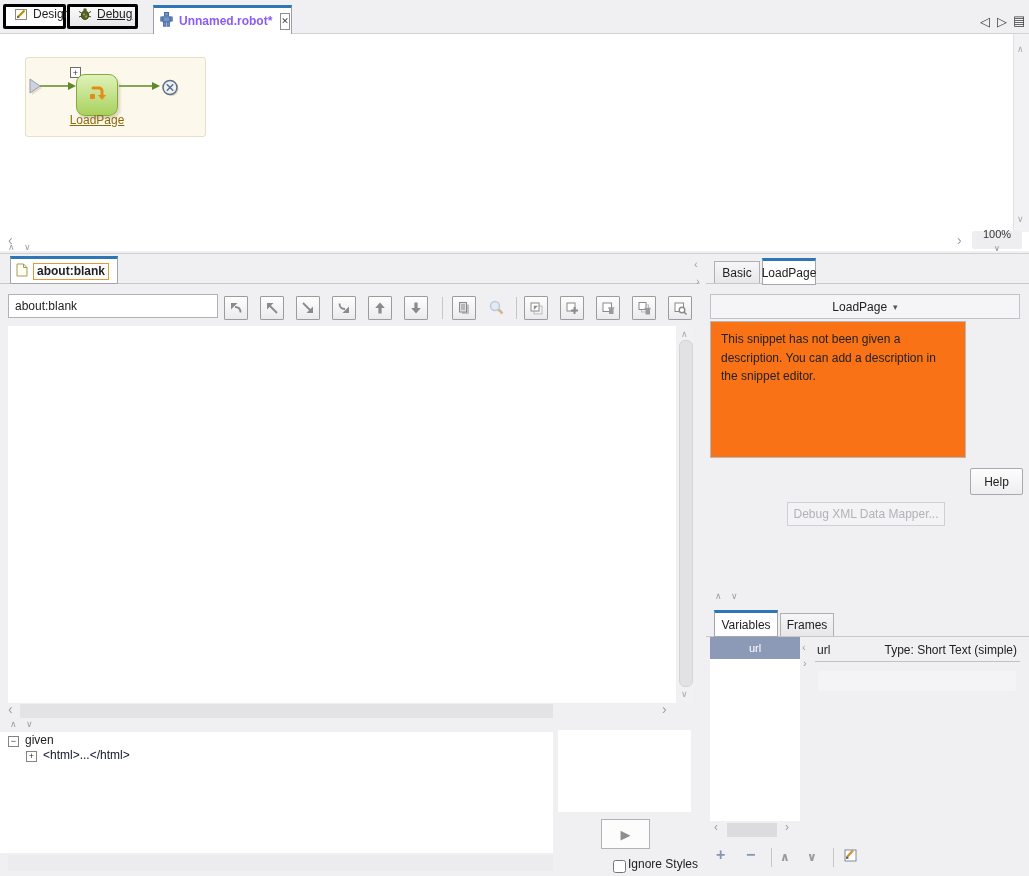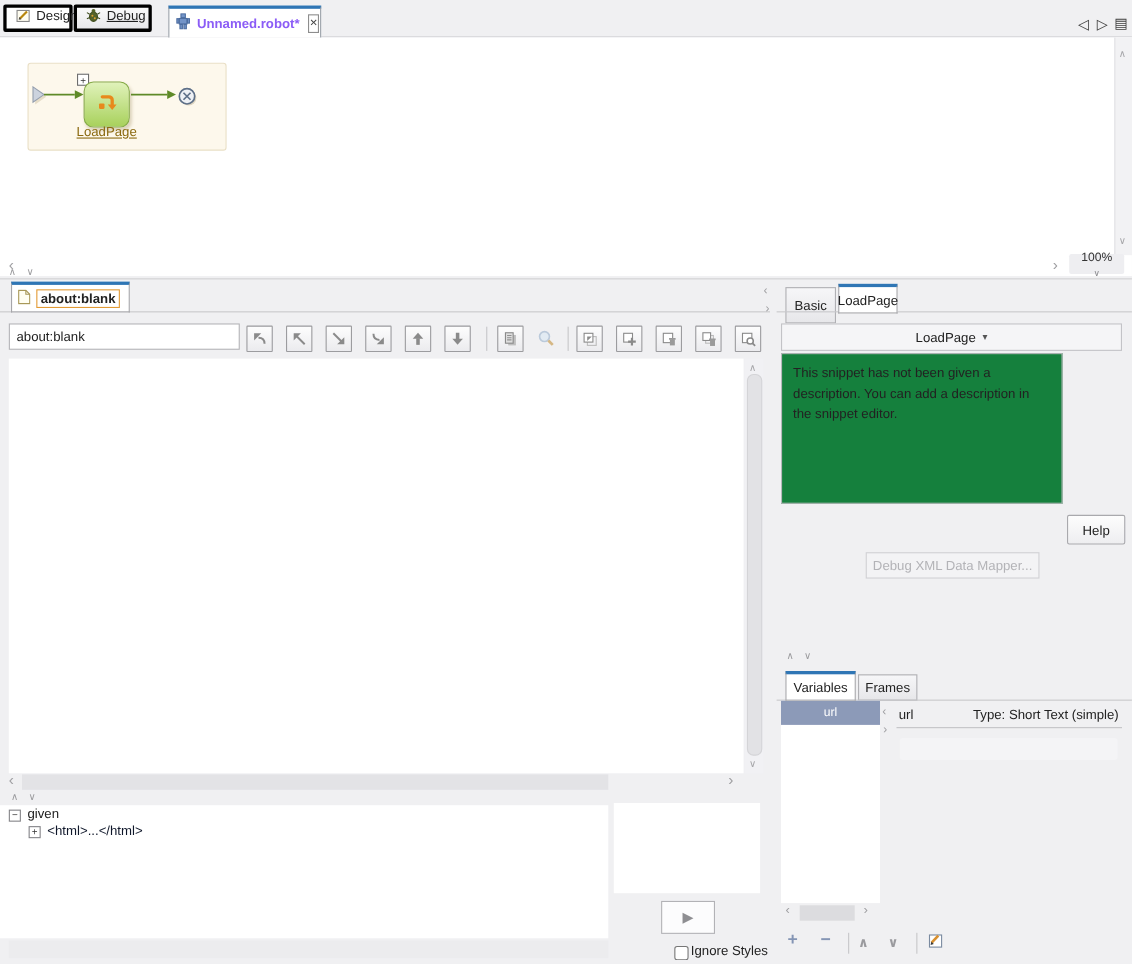--- a/index.html
+++ b/index.html
@@ -56,21 +56,21 @@
   .playbtn{left:601px;top:819px;width:47px;height:28px;border:1px solid #b2b2b6;background:#fcfcfd;
     display:flex;align-items:center;justify-content:center;color:#8e8e92;font-size:13px;}
   .btmbar{left:8px;top:855px;width:545px;height:16px;background:#ececee;}
   .chk{left:609px;top:857px;width:13px;height:13px;border:1px solid #aeaeb2;background:#fdfdfd;box-sizing:border-box;}
   
   .rtab{position:absolute;box-sizing:border-box;display:flex;align-items:center;justify-content:center;cursor:default;}
   .rtab.sel{background:#fff;border:1px solid #a6a6aa;border-top:3px solid #2f76b5;z-index:3;}
   .rtab.unsel{background:linear-gradient(#f6f6f8,#e7e7ea);border:1px solid #b0b0b4;}
   .sniphead{left:710px;top:294px;width:310px;height:25px;background:#f5f5f7;border:1px solid #c3c3c7;
     box-sizing:border-box;display:flex;align-items:center;justify-content:center;gap:6px;}
-  .descbox{left:710px;top:321px;width:256px;height:137px;background:#15803d;border:1px solid #b7b7bb;
+  .descbox{left:710px;top:321px;width:256px;height:137px;background:#f97316;border:1px solid #b7b7bb;
     box-sizing:border-box;padding:8px 10px;line-height:1.55;color:#222;}
   .helpbtn{left:970px;top:468px;width:51px;height:25px;border:1px solid #a9a9ad;border-radius:2px;
     background:linear-gradient(#fdfdfd,#eeeef0);display:flex;align-items:center;justify-content:center;}
   .mapbtn{left:787px;top:502px;width:156px;height:22px;border:1px solid #d0d0d4;background:#f3f3f5;
     color:#b3b3b7;display:flex;align-items:center;justify-content:center;}
   .varlist{left:710px;top:637px;width:90px;height:184px;background:#fff;}
   .varrow{left:710px;top:637px;width:90px;height:22px;background:#8c9ab8;color:#fff;font-size:11px;
     display:flex;align-items:center;justify-content:center;}
   .vthumb{left:727px;top:823px;width:50px;height:14px;background:#dcdcdf;}
   .hr-var{left:815px;top:661px;width:205px;height:1px;background:#c2c2c6;}
@@ -309,21 +309,21 @@
 <span class="abs" style="left:43px;top:748px;color:#0f172a;">&lt;html&gt;...&lt;/html&gt;</span>
 
 <div class="abs previewbox"></div>
 <div class="abs playbtn">
   <span>▶</span>
 </div>
 <div class="abs btmbar"></div>
 <input type="checkbox" class="abs chk" style="">
 <span class="abs" style="left:628px;top:857px;">Ignore Styles</span>
 
-<div class="rtab unsel" style="left:714px;top:261px;width:46px;height:33px;">
+<div class="rtab unsel" style="left:714px;top:261px;width:46px;height:23px;">
   <span>Basic</span>
 </div>
 <div class="rtab sel" style="left:762px;top:258px;width:54px;height:27px;">
   <span>LoadPage</span>
 </div>
 <div class="abs stripline-r"></div>
 
 <div class="abs sniphead">
   <span>LoadPage</span>
   <span style="font-size:9px;color:#555;">▾</span>

